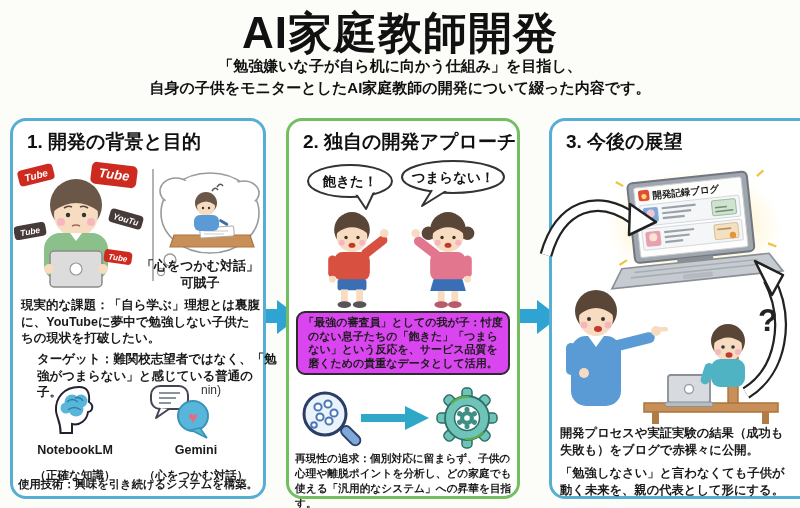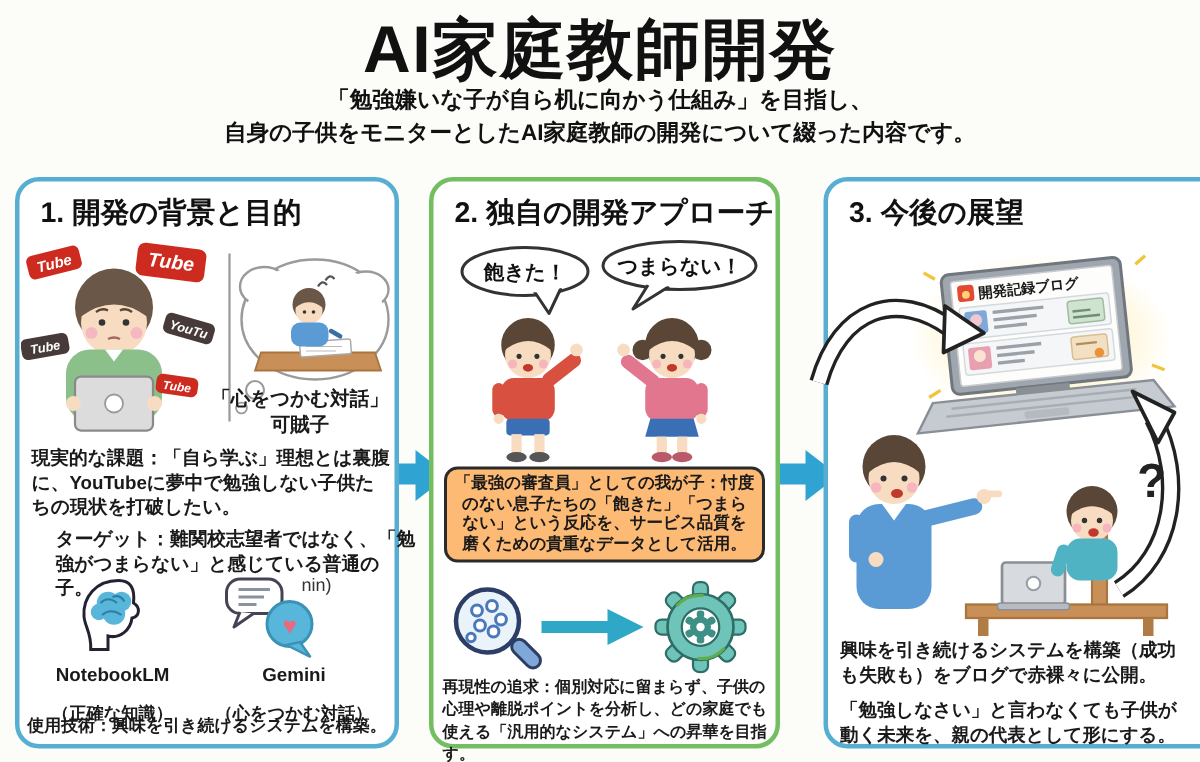--- a/index.html
+++ b/index.html
@@ -32,21 +32,21 @@
   .p1 .frag  { position:absolute; left:188px; top:262px; font-size:12px; color:#333; font-weight:400; }
   .tech-col { position:absolute; top:322px; text-align:center; }
   .tc1 { left:4px; width:116px; } .tc2 { left:120px; width:126px; }
   .tech-name { font-size:12.5px; font-weight:800; }
   .tech-desc { font-size:11.5px; font-weight:700;margin-top:11px; }
   .p1 .foot { left:4px; top:356px; width:242px; text-align:center; font-size:11.3px; line-height:14px; }
   
   .p2 .illus { position:absolute; left:1px; top:38px; }
   .p2 .box { position:absolute; left:7px; top:190px; width:214px; border:2px solid #2b2b2b;
              border-radius:9px; padding:3px 5px; font-size:11px; line-height:13.6px;
-             font-weight:700; text-align:center; background:#fdba74; }
+             font-weight:700; text-align:center; background:#d946ef; }
   .p2 .icons { position:absolute; left:0; top:266px; }
   .p2 .foot { left:6px; top:330px; width:218px; font-size:10.7px; line-height:15px; }
   
   .p3 .laptop { position:absolute; left:52px; top:52px; overflow:visible; }
   .p3 .arrows { position:absolute; left:-10px; top:58px; overflow:visible; pointer-events:none; }
   .p3 .family { position:absolute; left:0; top:164px; }
   .p3 .para1 { left:8px; top:304px; width:226px; font-size:12.3px; line-height:17px; }
   .p3 .para2 { left:8px; top:344px; width:226px; font-size:12.3px; line-height:17px; }
   
   .flow-arrow { position:absolute; top:298px; }
@@ -396,17 +396,17 @@
           <circle cx="5" cy="0" r="1.8" fill="#333"></circle>
         <circle cx="-10" cy="5" r="3" fill="#F7B6BE"></circle>
           <circle cx="10" cy="5" r="3" fill="#F7B6BE"></circle>
         <ellipse cx="1" cy="8" rx="3.5" ry="2.8" fill="#C0392B"></ellipse>
         <rect x="-17" y="12" width="34" height="28" rx="9" fill="#4FB3C4"></rect>
         <rect x="-22" y="16" width="9" height="22" rx="4.5" fill="#4FB3C4" transform="rotate(18 -18 16)"></rect>
       </g>
       <text x="206" y="46" font-size="32" font-weight="bold" fill="#222">?</text>
     </svg>
 
-    <p class="body-text para1">興味を引き続けるシステムを構築（成功も失敗も）をブログで赤裸々に公開。</p>
+    <p class="body-text para1">開発プロセスや実証実験の結果（成功も失敗も）をブログで赤裸々に公開。</p>
     <p class="body-text para2">「勉強しなさい」と言わなくても子供が動く未来を、親の代表として形にする。</p>
   </section>
 
 </div>
 
 </body></html>

